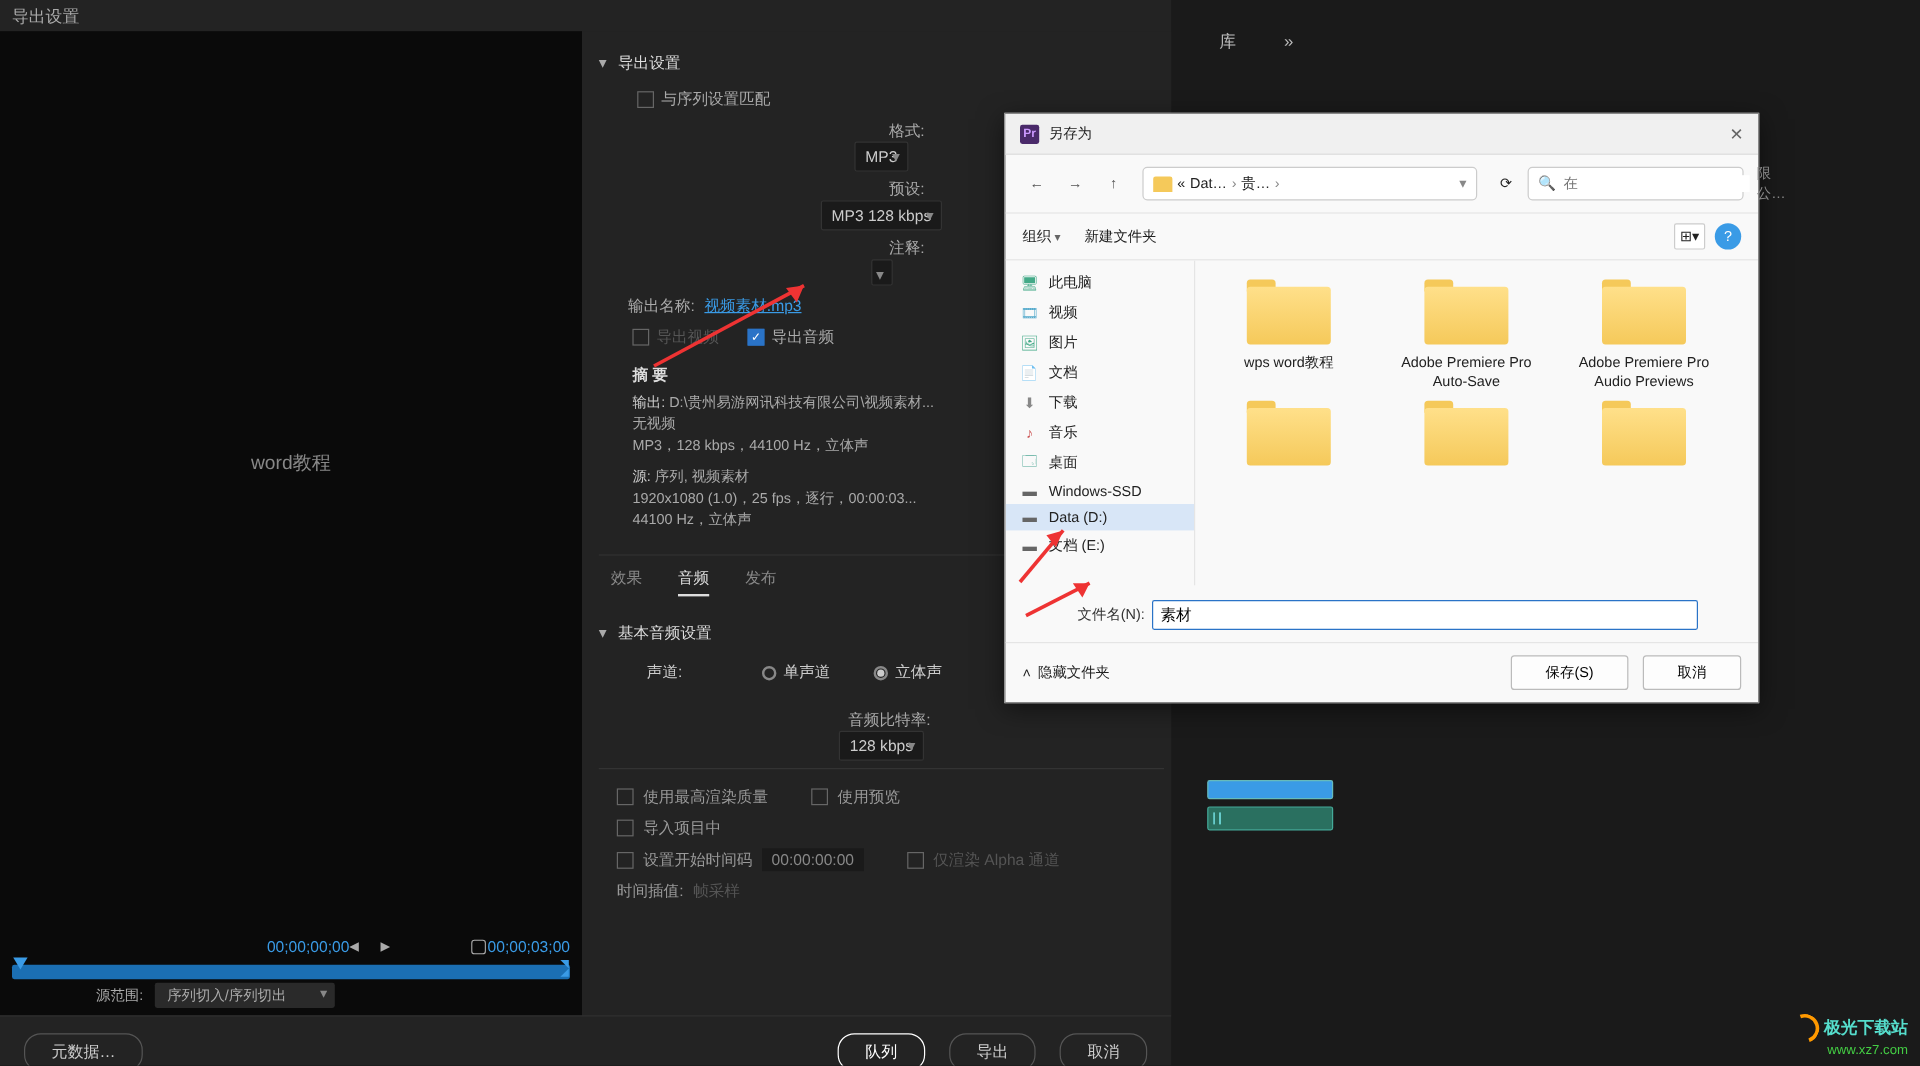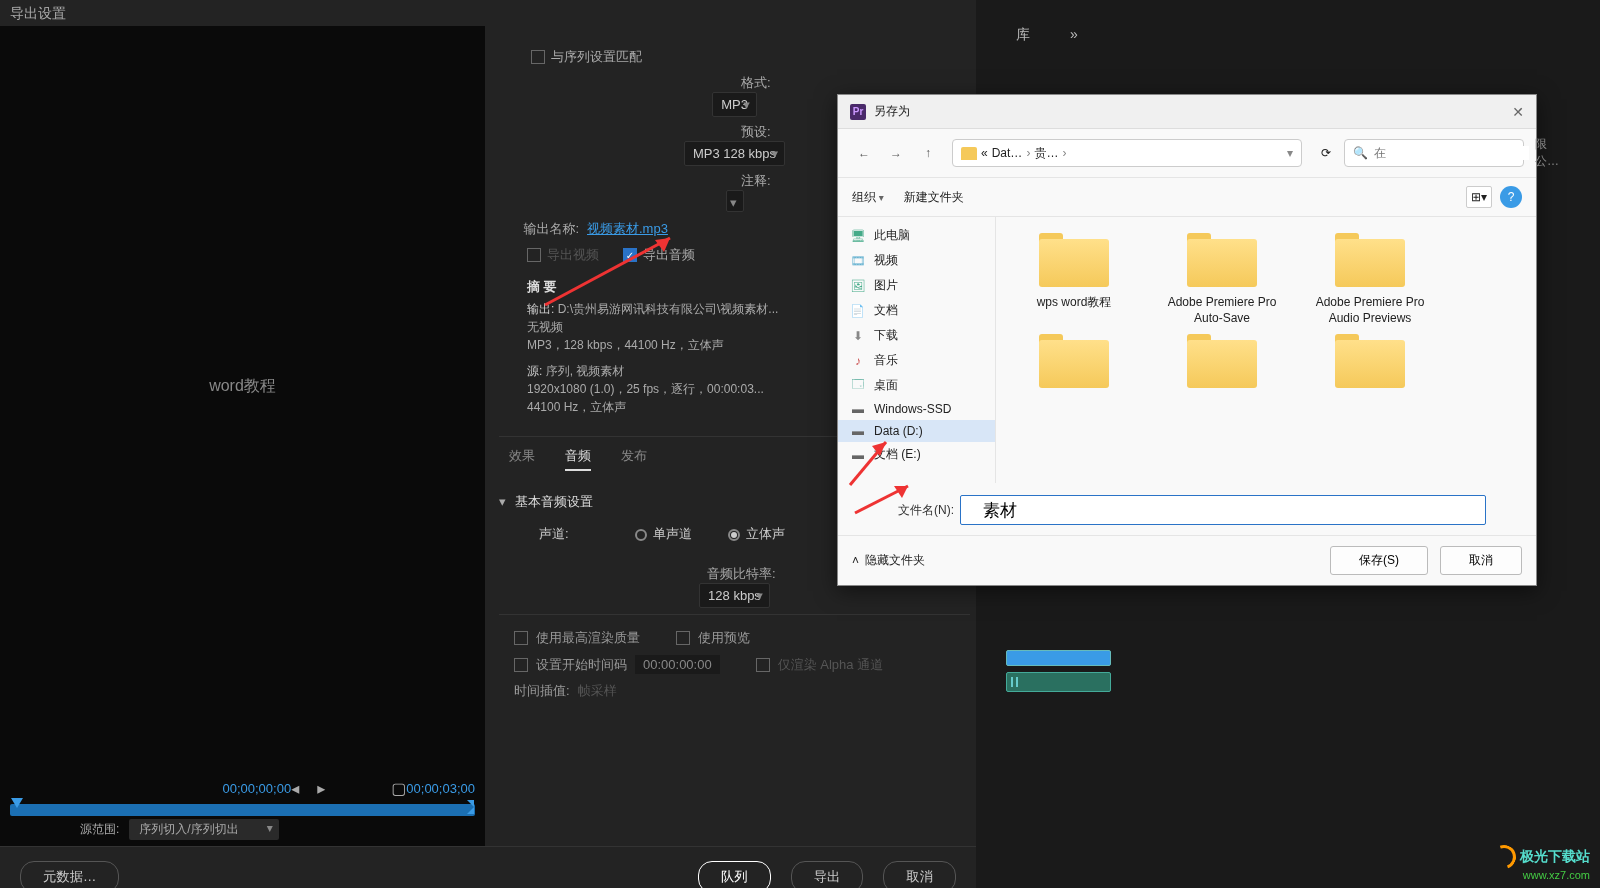--- a/index.html
+++ b/index.html
@@ -62,21 +62,21 @@
 
 
 .app-bg { position:absolute; left:976px; top:0; right:0; height:70px; background:#1a1a1a; display:flex; align-items:center; }
 .app-tabs { display:flex; gap:40px; padding-left:40px; color:#bbb; font-size:14px; }
 .timeline-bg { position:absolute; left:976px; top:630px; right:0; bottom:0; background:#1a1a1a; padding:20px; }
 .clip { background:#3a9be6; height:16px; width:105px; margin-left:10px; border:1px solid #6bb; margin-bottom:6px; border-radius:2px; }
 .clip.aud { background:#2a7060; border-color:#4a9; height:20px; position:relative; }
 .clip.aud::before { content:""; position:absolute; inset:4px; background:linear-gradient(90deg, #6cc 2%, transparent 2%, transparent 5%, #6cc 5%, #6cc 7%, transparent 7%) repeat-x; }
 
 
-.save-dlg { position:absolute; left:837px; top:94px; width:700px; height:492px; background:#f9f9f9; border:1px solid #888; box-shadow:0 5px 20px rgba(0,0,0,.5); font-size:12px; color:#222; display:flex; flex-direction:column; }
+.save-dlg { position:absolute; left:837px; top:94px; width:629px; height:492px; background:#f9f9f9; border:1px solid #888; box-shadow:0 5px 20px rgba(0,0,0,.5); font-size:12px; color:#222; display:flex; flex-direction:column; }
 .sd-title { background:#f0f0f0; padding:8px 12px; display:flex; align-items:center; gap:8px; border-bottom:1px solid #ddd; }
 .pr-ico { width:16px; height:16px; background:#4a2a6a; border-radius:2px; display:flex; align-items:center; justify-content:center; color:#c9f; font-size:10px; font-weight:bold; }
 .sd-title .close { margin-left:auto; font-size:14px; color:#666; cursor:pointer; }
 .sd-nav { display:flex; align-items:center; gap:4px; padding:10px 12px; border-bottom:1px solid #e5e5e5; }
 .nav-btn { width:28px; height:28px; display:flex; align-items:center; justify-content:center; color:#555; cursor:pointer; border-radius:4px; }
 .crumb { flex:1; border:1px solid #ccc; border-radius:4px; height:28px; display:flex; align-items:center; padding:0 8px; gap:4px; background:#fff; margin:0 6px; }
 .crumb .fico { width:16px; height:13px; background:#f5c95a; border-radius:2px 2px 0 0; position:relative; }
 .crumb .sep { color:#888; }
 .crumb .down { color:#888; margin-left:auto; }
 .refresh { width:28px; height:28px; display:flex; align-items:center; justify-content:center; cursor:pointer; }
@@ -102,21 +102,21 @@
 .ico-drv { color:#666; }
 .folders { flex:1; padding:16px 8px; display:flex; flex-wrap:wrap; align-content:flex-start; gap:8px 8px; }
 .folder-item { width:140px; text-align:center; cursor:pointer; }
 .fico-big { width:70px; height:54px; margin:0 auto 8px; position:relative; }
 .fico-big::before { content:""; position:absolute; left:0; top:0; width:24px; height:10px; background:#f5c95a; border-radius:3px 3px 0 0; }
 .fico-big::after { content:""; position:absolute; left:0; top:6px; width:70px; height:48px; background:linear-gradient(#ffe08a,#f5c95a); border-radius:3px; }
 .folder-item .fl { font-size:12px; line-height:1.3; word-break:break-word; }
 .sd-fields { padding:8px 50px 6px 0; }
 .sd-fields .frow { display:flex; align-items:center; margin:4px 0; }
 .sd-fields .flbl { width:116px; text-align:right; margin-right:6px; color:#333; }
-.sd-fields input, .sd-fields .fsel { flex:1; border:1px solid #2a73c7; padding:4px 22px; font-size:17px; border-radius:2px; outline:none; }
+.sd-fields input, .sd-fields .fsel { flex:1; border:1px solid #2a73c7; padding:4px 6px; font-size:13px; border-radius:2px; outline:none; }
 .sd-fields .fsel { border-color:#ccc; position:relative; background:#fff; }
 .sd-fields .fsel::after { content:"▾"; position:absolute; right:6px; top:4px; color:#666; }
 .sd-bottom { border-top:1px solid #e5e5e5; padding:10px 14px; display:flex; align-items:center; }
 .sd-bottom .hide { display:flex; align-items:center; gap:6px; cursor:pointer; }
 .sd-bottom .btns { margin-left:auto; display:flex; gap:12px;border-radius:11px; }
 .wbtn { padding:5px 28px; border:1px solid #bbb; border-radius:3px; background:#fdfdfd; cursor:pointer; font-size:12px; }
 
 .watermark { position:absolute; right:10px; bottom:6px; font-size:14px; text-align:right; line-height:1.2; }
 .watermark .l1 { color:#5dc; font-weight:bold; }
 .watermark .l2 { color:#4c4; font-size:11px; }
@@ -156,20 +156,21 @@
         <div class="head"></div>
           <div class="end"></div>
       </div>
       <div class="src-range">
         <span>源范围:</span>
         <span class="combo">序列切入/序列切出</span>
       </div>
     </div>
 
     <div class="settings-col">
+      <div class="section-toggle"><span class="chev">▾</span><span>导出设置</span></div>
 
       <div class="chkline">
         <span class="chk"></span>
         <span>与序列设置匹配</span>
       </div>
 
       <div class="row">
         <span class="lbl">格式:</span>
         <span class="sel">MP3</span>
       </div>
@@ -227,20 +228,24 @@
         </div>
       </div>
 
       <div class="lower-opts">
         <div class="row2">
           <span class="chk"></span>
           <span>使用最高渲染质量</span>
           <span style="width:20px"></span>
           <span class="chk"></span>
           <span>使用预览</span>
+        </div>
+        <div class="row2">
+          <span class="chk"></span>
+          <span>导入项目中</span>
         </div>
         <div class="row2">
           <span class="chk"></span>
           <span>设置开始时间码</span>
           <span class="tc">00:00:00:00</span>
           <span style="width:20px"></span>
           <span class="chk dim"></span>
           <span class="dim">仅渲染 Alpha 通道</span>
         </div>
         <div class="row2">

